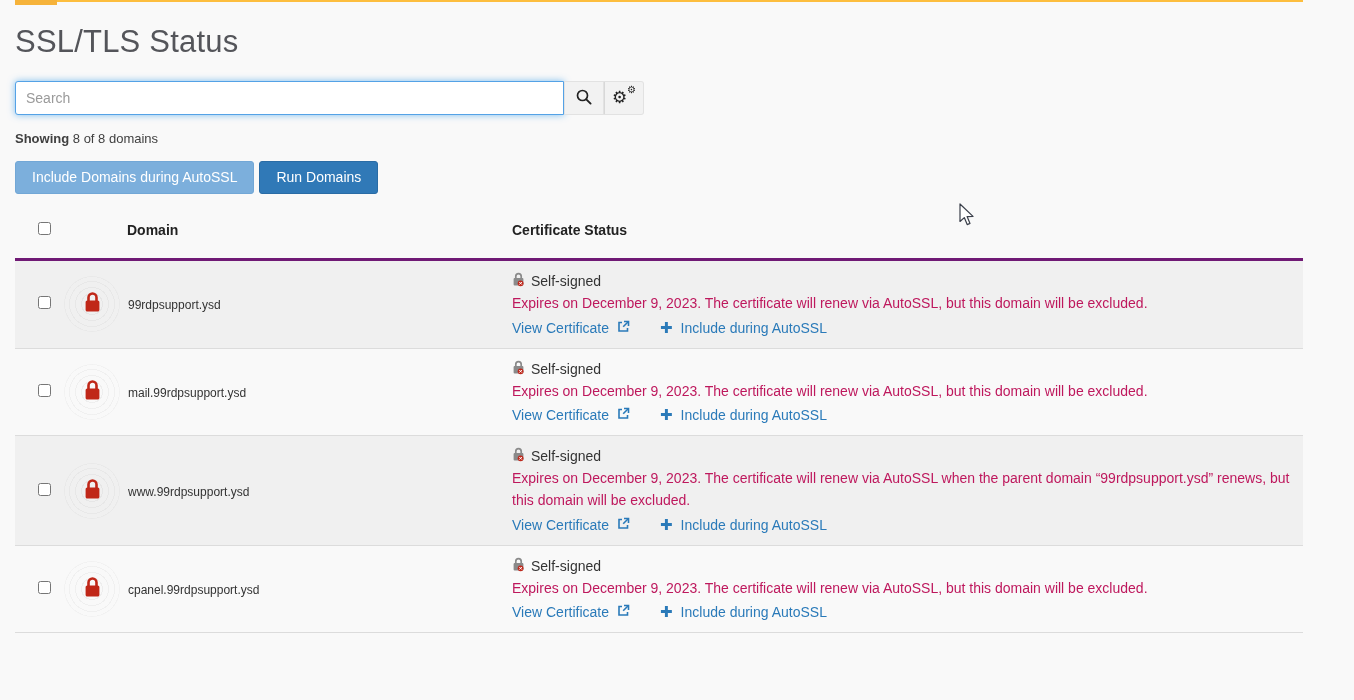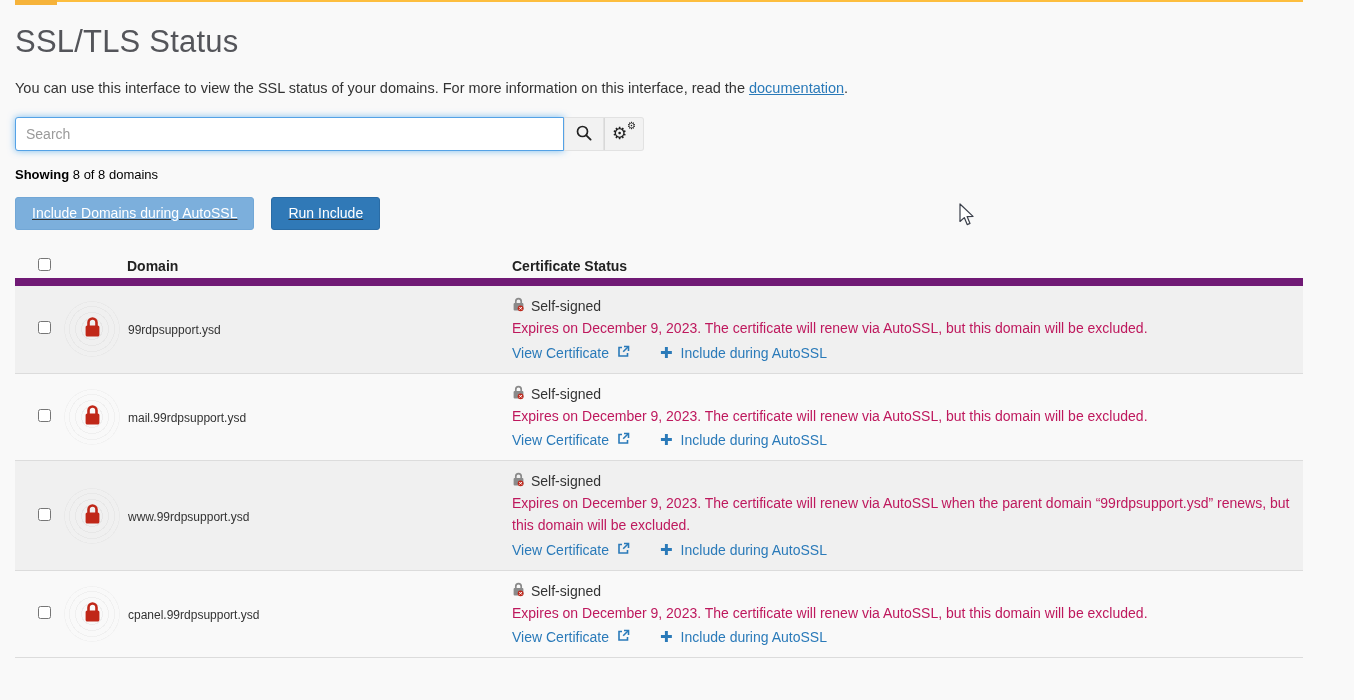--- a/index.html
+++ b/index.html
@@ -34,39 +34,39 @@
   .search-input::placeholder { color:#9a9a9a; }
   .search-btn {
     width:40px; height:34px; border:1px solid #e2e2e2; background:#f2f2f2;
     display:flex; align-items:center; justify-content:center; cursor:pointer; color:#222;
   }
   .search-btn + .search-btn { border-left:1px solid #d8d8d8; border-radius:0 3px 3px 0; }
   .gears { position:relative; width:20px; height:18px; }
   .gears .g1 { position:absolute; left:-2px; top:0px; font-size:17px; line-height:18px; }
   .gears .g2 { position:absolute; right:-2px; top:-4px; font-size:10px; line-height:10px; }
 
-  .showing-line { margin-top:16px; font-size:13px; color:#000000; }
+  .showing-line { margin-top:16px; font-size:13px; color:#404040; }
   .showing-line b { font-weight:700; }
 
   
-  .btn-row { margin-top:15px; display:flex; gap:16px;text-decoration:underline; }
+  .btn-row { margin-top:15px; display:flex; gap:4px; }
   .btn {
     height:33px; padding:0 16px; font-size:14px; font-family:inherit; color:#fff;
     border-radius:3px; cursor:pointer; line-height:31px;
   }
   .btn-muted { background:var(--btn-muted,#7cafdc); border:1px solid #72a7d6; }
   .btn-primary { background:var(--btn-primary,#3079b7); border:1px solid #2a6ca5; }
   .btn-run { margin-left:1px; }
 
   
   table.domains { margin-top:20px; width:1288px; border-collapse:collapse; table-layout:fixed; }
   col.c-check { width:48px; } col.c-lock { width:64px; } col.c-domain { width:385px; }
   thead th {
     text-align:left; font-size:14px; font-weight:700; color:#222;
-    padding:8px 0 4px 0; border-bottom:8px solid #701a75;
+    padding:8px 0 20px 0; border-bottom:3px solid #701a75;
   }
   thead th.th-check { padding-left:23px; }
   tbody tr { border-bottom:1px solid #dcdcdc; }
   tbody tr.striped { background:#f0f0f0; }
   tbody td { vertical-align:middle; }
   td.cell-check { padding-left:23px; }
   input[type=checkbox] { width:13px; height:13px; margin:0; cursor:pointer; }
 
   .ripple {
     width:56px; height:56px; border-radius:50%;
@@ -96,21 +96,20 @@
 </head>
 <body>
 
 <div class="topbar"></div>
 <div class="topbar-block"></div>
 
 <div class="page">
 
   <h1 class="page-title">SSL/TLS Status</h1>
 
-  <div class="description"><span>You can use this interface to view the SSL status of your domains. For more information on this interface, read the </span><a>documentation</a><span>.</span></div>
 
   <div class="search-row">
     <input class="search-input" type="text" placeholder="Search" style="">
     <button class="search-btn">
       <span>
         <svg width="16" height="16" viewBox="0 0 16 16">
             <circle cx="6.5" cy="6.5" r="5" fill="none" stroke="#222" stroke-width="1.7"></circle>
             <line x1="10.3" y1="10.3" x2="14.6" y2="14.6" stroke="#222" stroke-width="1.9" stroke-linecap="round"></line>
           </svg>
       </span>
@@ -120,21 +119,21 @@
           <span class="g1">⚙</span>
           <span class="g2">⚙</span>
         </span>
     </button>
   </div>
 
   <div class="showing-line"><b>Showing</b><span> 8 of 8 domains</span></div>
 
   <div class="btn-row">
     <button class="btn btn-muted">Include Domains during AutoSSL</button>
-    <button class="btn btn-primary btn-run">Run Include</button>
+    <button class="btn btn-primary btn-run">Run Domains</button>
   </div>
 
   <table class="domains">
     <colgroup>
         <col class="c-check">
         <col class="c-lock">
         <col class="c-domain">
         <col class="c-status">
       </colgroup>
     <thead>

